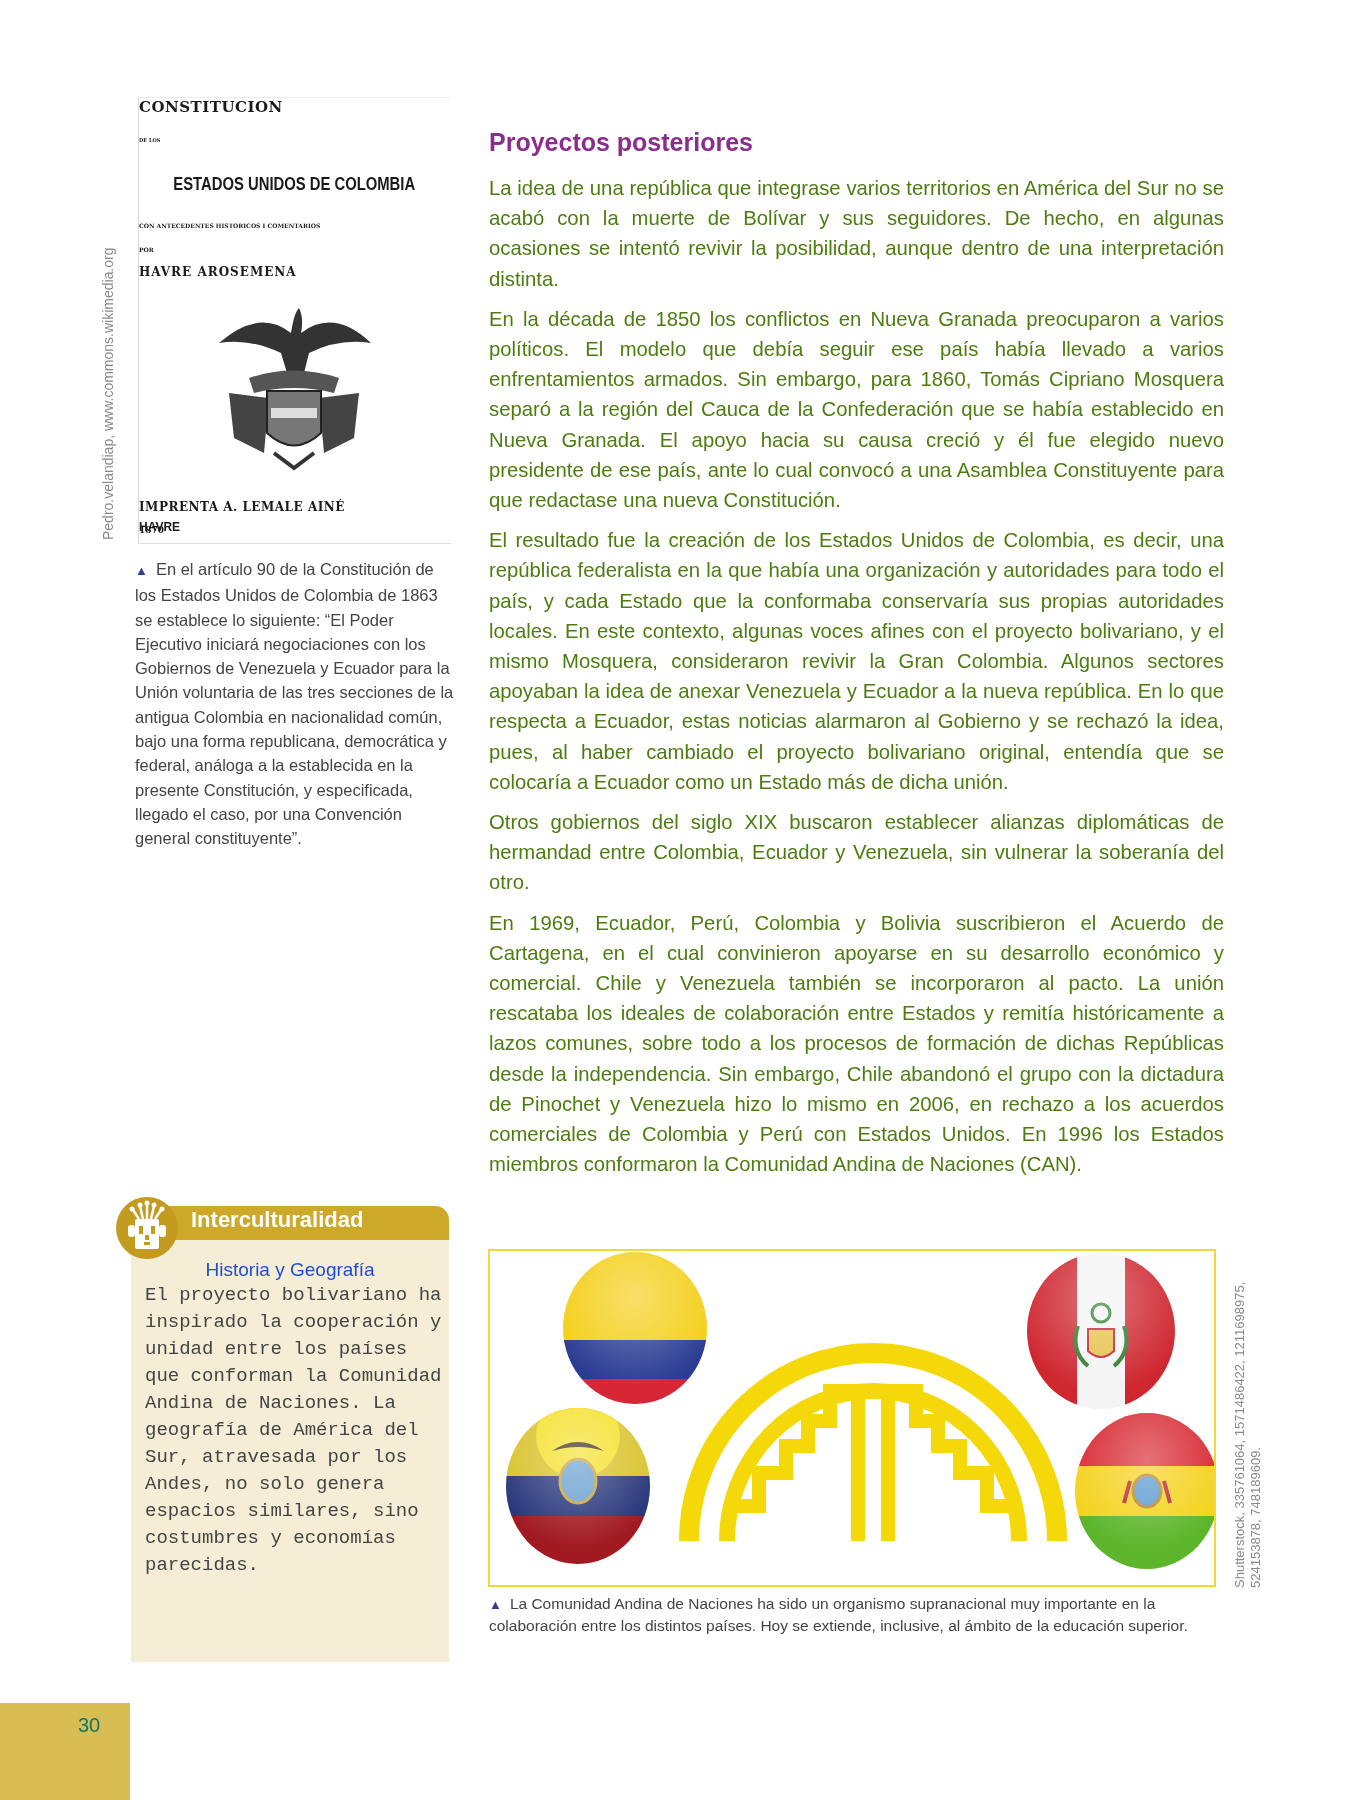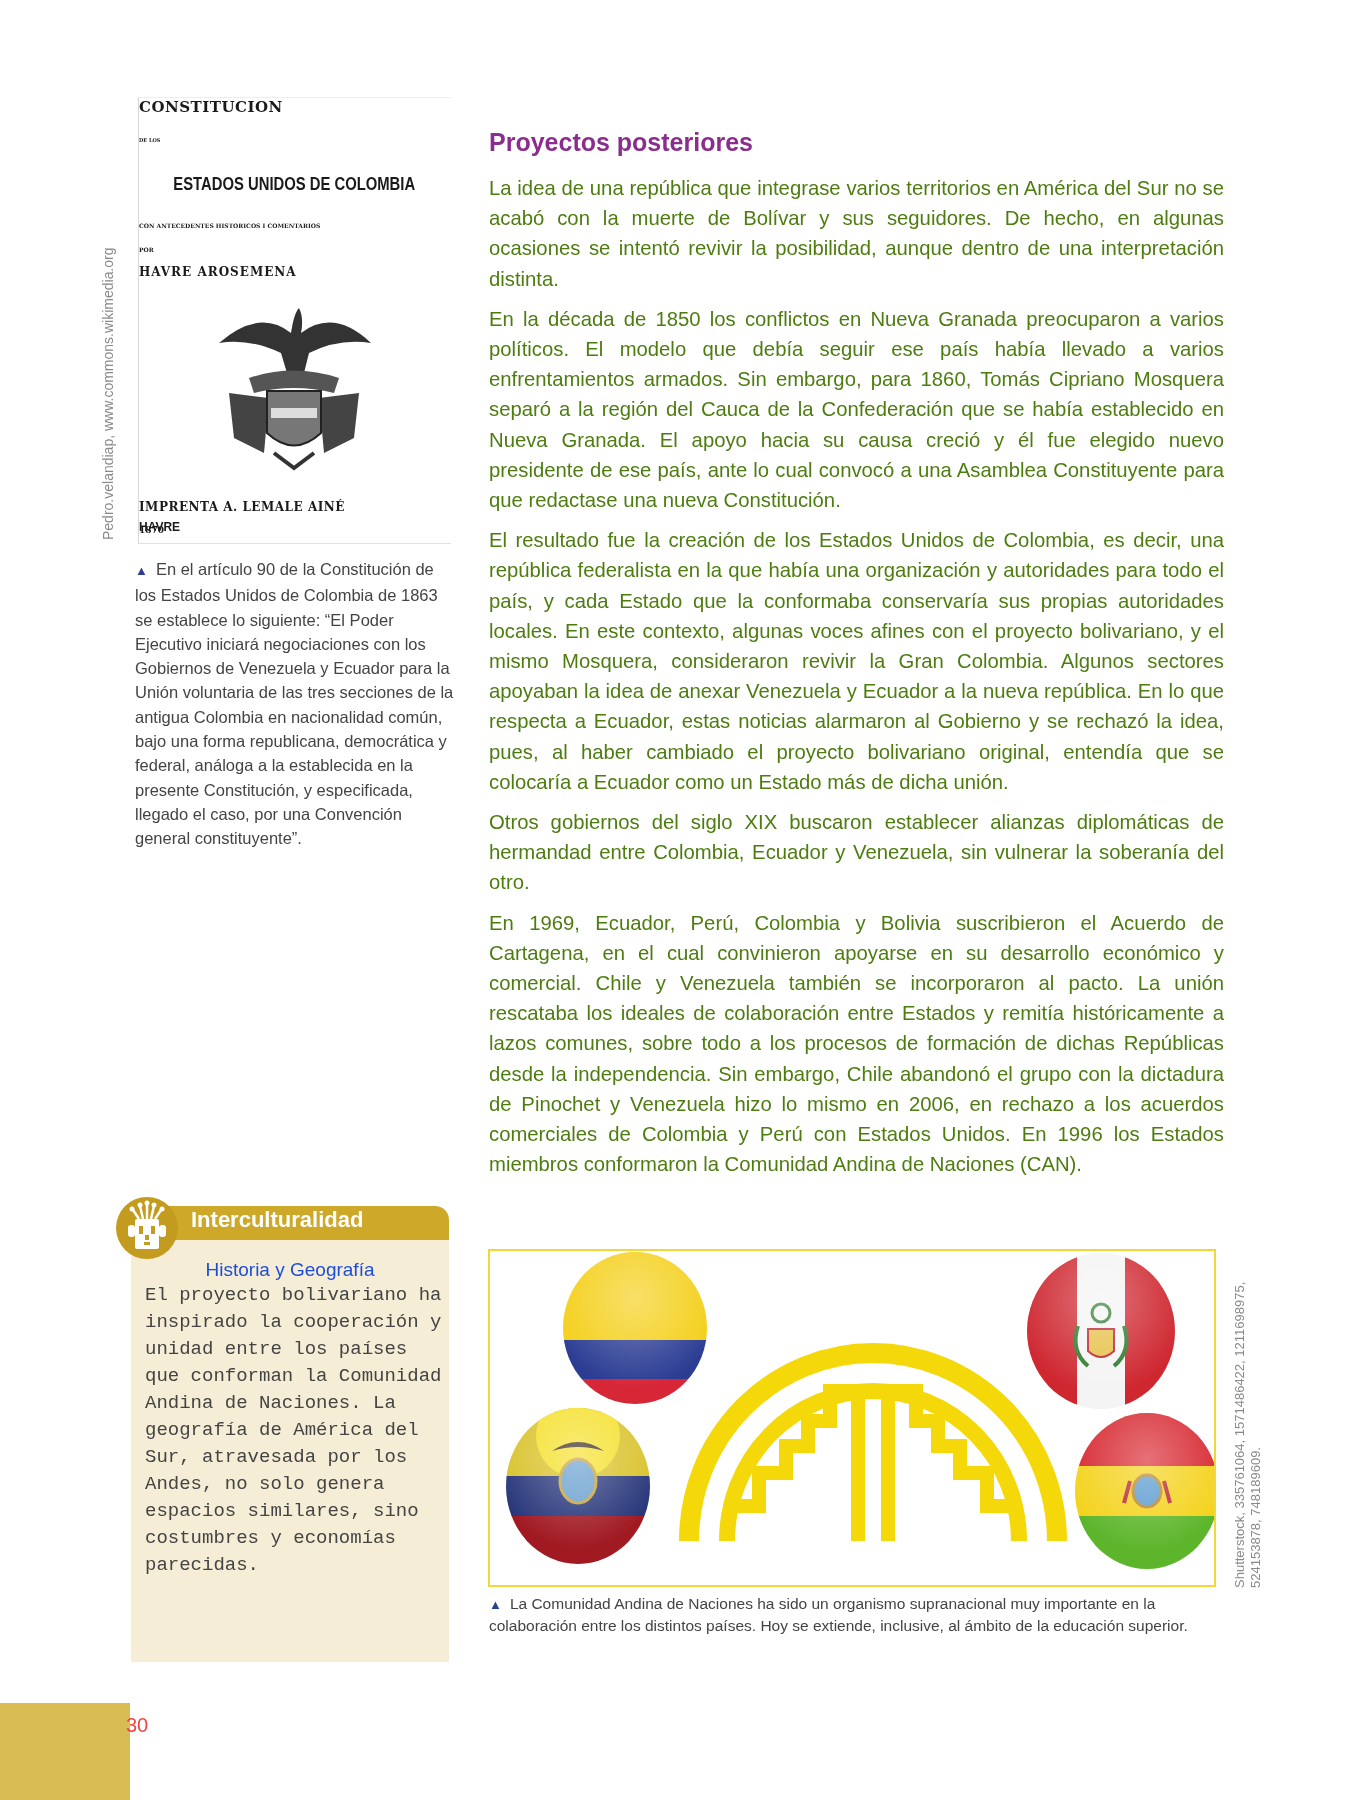--- a/index.html
+++ b/index.html
@@ -45,21 +45,21 @@
   #inter-header { left:131px; top:1206px; width:318px; height:34px; background:#cda829;
                   border-radius:0 14px 0 0; }
   #inter-title { left:191px; top:1207px; font-size:22px; font-weight:bold; color:#ffffff;text-align:center; }
   #inter-icon { left:116px; top:1197px; width:62px; height:62px; border-radius:50%; background:#c39b1f; }
   #inter-subtitle { left:131px; top:1259px; width:318px; text-align:center; font-size:19px; color:#1d4ed8; }
   #inter-body { left:145px; top:1282px; width:300px;font-family:Liberation Mono, monospace; }
   #inter-body p { margin:0 0 12px 0; font-size:19px; line-height:27px; color:#444; }
 
   
   #page-band { left:0; top:1703px; width:130px; height:97px; background:#d8bd52; }
-  #page-number { left:78px; top:1714px; font-size:20px; color:#ef4444;margin-left:48px; }
+  #page-number { left:78px; top:1714px; font-size:20px; color:#0f766e; }
 </style>
 </head>
 <body>
 
 <div id="cover" class="abs">
   <div class="c1">CONSTITUCION</div>
   <div class="c2">DE LOS</div>
   <div class="c3">ESTADOS UNIDOS DE COLOMBIA</div>
   <div class="c4">CON ANTECEDENTES HISTORICOS I COMENTARIOS</div>
   <div class="c5">POR</div>

